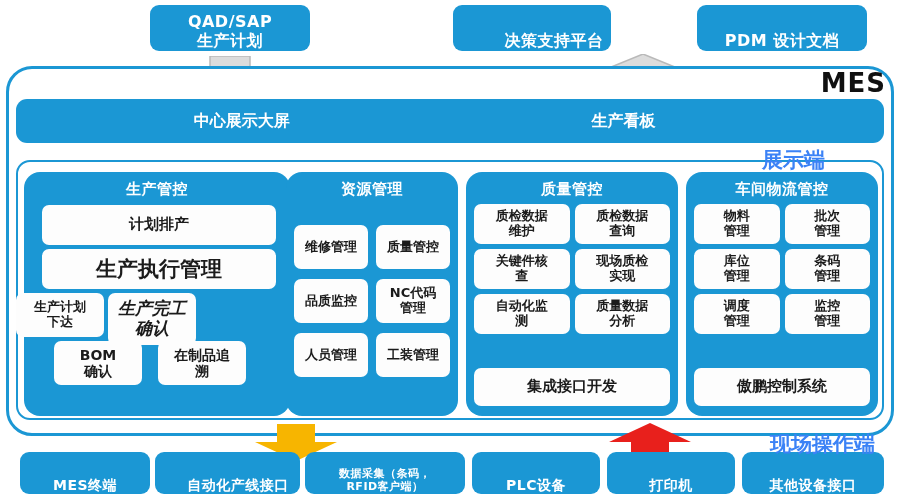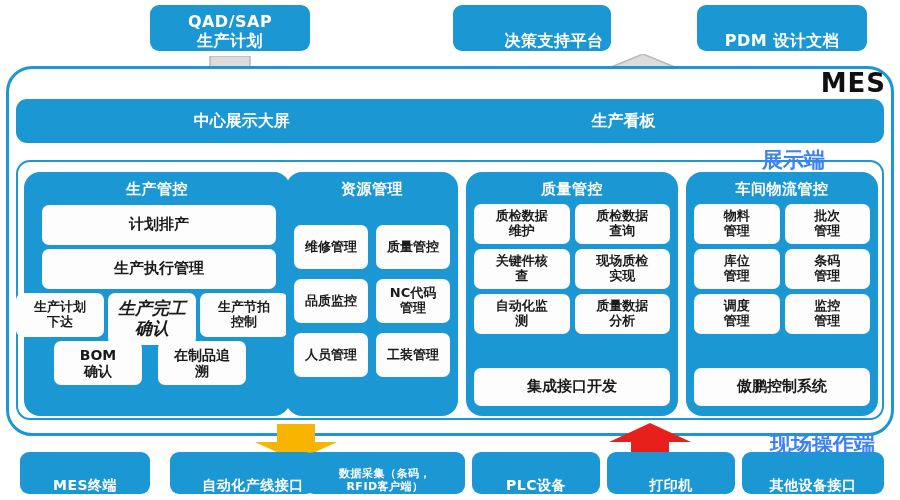--- a/index.html
+++ b/index.html
@@ -100,21 +100,21 @@
 
   
   #panel-prod { left: 24px;  width: 266px; }
   #panel-res  { left: 286px; width: 172px; }
   #panel-qual { left: 466px; width: 212px; }
   #panel-logi { left: 686px; width: 192px; }
 
   
   .pb { position: absolute; }
   #prod-plan   { left: 18px; top: 2px;   width: 234px; height: 40px; font-size: 15px; }
-  #prod-exec   { left: 18px; top: 46px;  width: 234px; height: 40px; font-size: 15px; }
+  #prod-exec   { left: 18px; top: 46px;  width: 234px; height: 40px; font-size: 21px; }
   #prod-r3a    { left: -8px; top: 90px;  width: 88px;  height: 44px; font-size: 13px; }
   #prod-r3b    { left: 84px; top: 90px;  width: 88px;  height: 52px; font-size: 17px; font-style: italic; }
   #prod-r3c    { left: 176px;top: 90px;  width: 88px;  height: 44px; font-size: 13px; }
   #prod-r4a    { left: 30px; top: 138px; width: 88px;  height: 44px; font-size: 14px; }
   #prod-r4b    { left: 134px;top: 138px; width: 88px;  height: 44px; font-size: 14px; }
 
   
   .grid2 {
     position: absolute; left: 8px; right: 8px; top: 31px;
     display: grid; grid-template-columns: 1fr 1fr;
@@ -188,23 +188,20 @@
       </div>
       <div class="white-box pb" id="prod-exec">
         <span class="ml">生产执行管理</span>
       </div>
       <div class="white-box pb" id="prod-r3a">
         <span class="ml">生产计划<br>下达</span>
       </div>
       <div class="white-box pb" id="prod-r3b">
         <span class="ml">生产完工<br>确认</span>
       </div>
-      <div class="white-box pb" id="prod-r3c">
-        <span class="ml">生产节拍<br>控制</span>
-      </div>
       <div class="white-box pb" id="prod-r4a">
         <span class="ml">BOM<br>确认</span>
       </div>
       <div class="white-box pb" id="prod-r4b">
         <span class="ml">在制品追<br>溯</span>
       </div>
     </div>
   </div>
 
   <div class="panel" id="panel-res">
@@ -291,21 +288,21 @@
 
   <svg class="arrow" style="left:607px; top:423px;" width="86" height="38" viewBox="0 0 86 38">
     <polygon points="43,0 84,19 62,19 62,37 24,37 24,19 2,19" fill="#e8201c"></polygon>
   </svg>
 
   <div class="side-label" style="left:770px; top:430px;">现场操作端</div>
 
   <div class="pill dev" style="left:20px; width:130px;">
     <span class="ml">MES终端</span>
   </div>
-  <div class="pill dev" style="left:170px; width:145px;padding-left:21px;">
+  <div class="pill dev" style="left:155px; width:145px;padding-left:21px;">
     <span class="ml">自动化产线接口</span>
   </div>
   <div class="pill dev" style="left:305px; width:160px; font-size:11px;">
     <span class="ml">数据采集（条码，<br>RFID客户端）</span>
   </div>
   <div class="pill dev" style="left:472px; width:128px;">
     <span class="ml">PLC设备</span>
   </div>
   <div class="pill dev" style="left:607px; width:128px;">
     <span class="ml">打印机</span>

